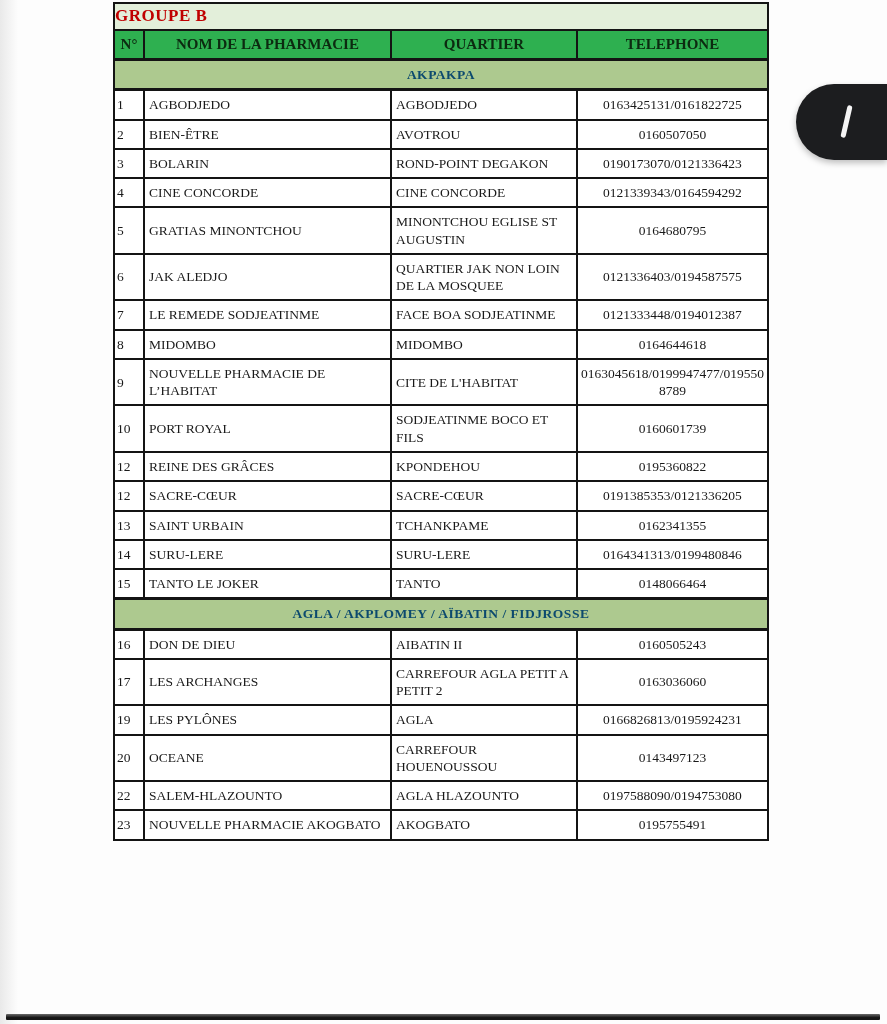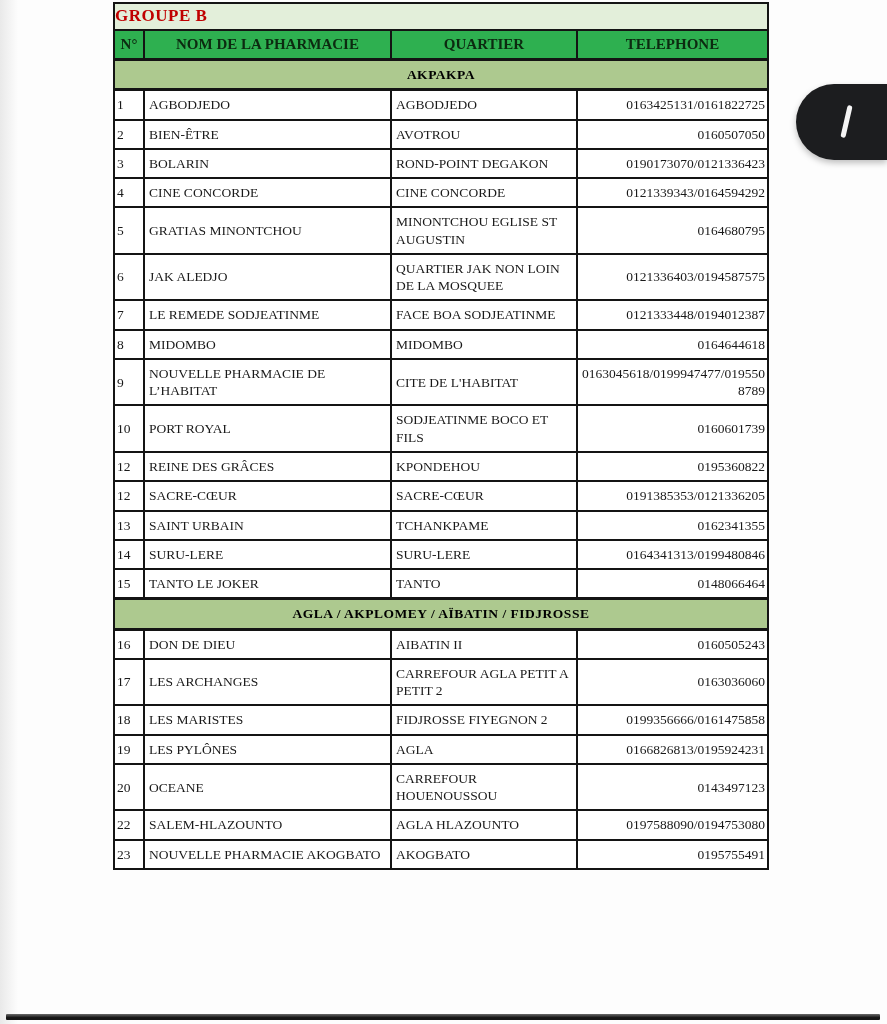--- a/index.html
+++ b/index.html
@@ -47,38 +47,38 @@
     color: #0c2a10;
     font-size: 15px;
     font-weight: bold;
     text-align: center;
     padding: 5px 0;
     border-bottom-width: 3px;
   }
   .header-row th.h-num { padding: 5px 0; }
   .section-row td {
     background: #adc98f;
-    color: #000000;
+    color: #0c4a6e;
     font-size: 17px;
     font-weight: bold;
     text-align: center;
     padding: 5px 2px 6px 2px;
     letter-spacing: 0.5px;
     border-top-width: 3px;
     border-bottom-width: 3px;
   }
   .doc-table td {
     font-size: 13.5px;
     line-height: 1.28;
     padding: 5px 3px;
   }
   td.col-num { text-align: left; padding-left: 2px; padding-right: 0; }
   td.col-name { text-align: left; padding-left: 4px; }
   td.col-quartier { text-align: left; padding-left: 4px; }
-  td.col-phone { text-align: right; overflow-wrap: anywhere; word-break: break-all; padding-left: 2px; padding-right: 2px; }
+  td.col-phone { text-align: center; overflow-wrap: anywhere; word-break: break-all; padding-left: 2px; padding-right: 2px; }
 
   .scroll-handle {
     position: absolute;
     top: 84px; right: 0;
     width: 91px; height: 76px;
     background: #1c1d1f;
     border-radius: 40px 0 0 40px;
     box-shadow: 0 3px 6px rgba(0,0,0,0.25);
   }
   .slash-icon {
@@ -223,26 +223,20 @@
         <td class="col-quartier">AIBATIN II</td>
         <td class="col-phone">0160505243</td>
       </tr>
       <tr>
         <td class="col-num">17</td>
         <td class="col-name">LES ARCHANGES</td>
         <td class="col-quartier">CARREFOUR AGLA PETIT A PETIT 2</td>
         <td class="col-phone">0163036060</td>
       </tr>
       <tr>
-        <td class="col-num">18</td>
-        <td class="col-name">LES MARISTES</td>
-        <td class="col-quartier">FIDJROSSE FIYEGNON 2</td>
-        <td class="col-phone">0199356666/0161475858</td>
-      </tr>
-      <tr>
         <td class="col-num">19</td>
         <td class="col-name">LES PYLÔNES</td>
         <td class="col-quartier">AGLA</td>
         <td class="col-phone">0166826813/0195924231</td>
       </tr>
       <tr>
         <td class="col-num">20</td>
         <td class="col-name">OCEANE</td>
         <td class="col-quartier">CARREFOUR HOUENOUSSOU</td>
         <td class="col-phone">0143497123</td>

